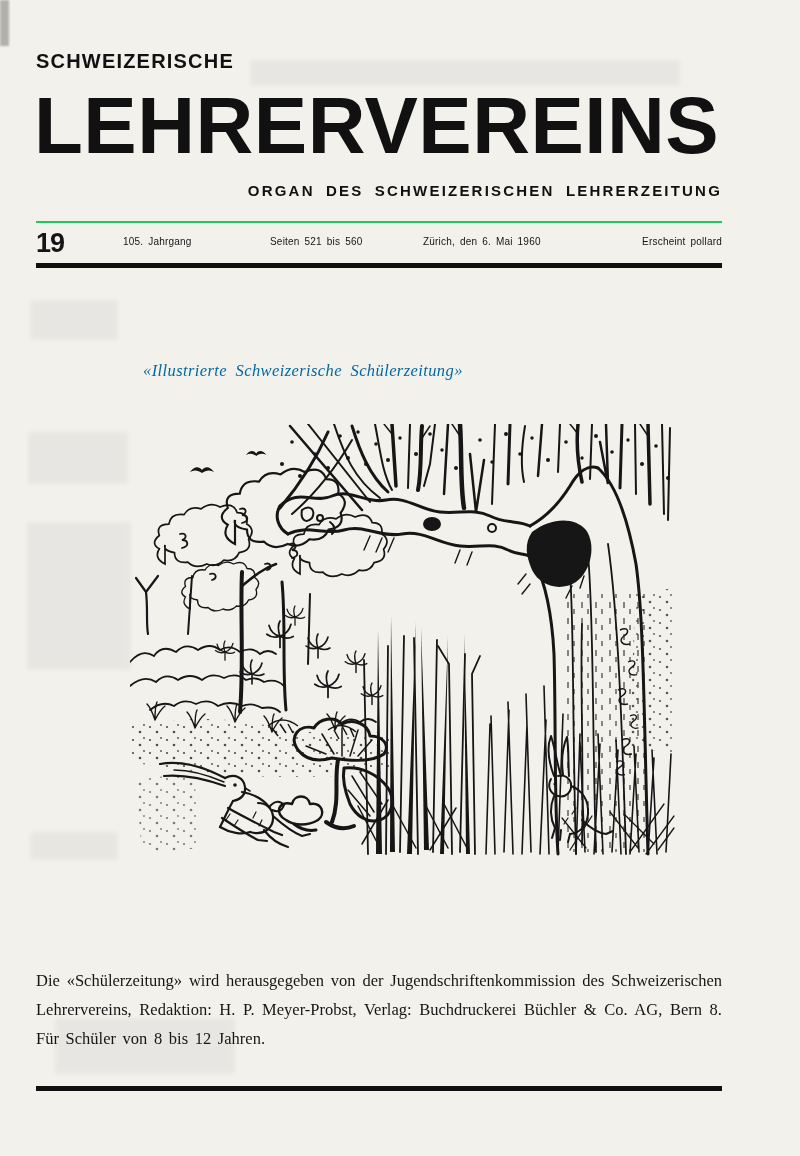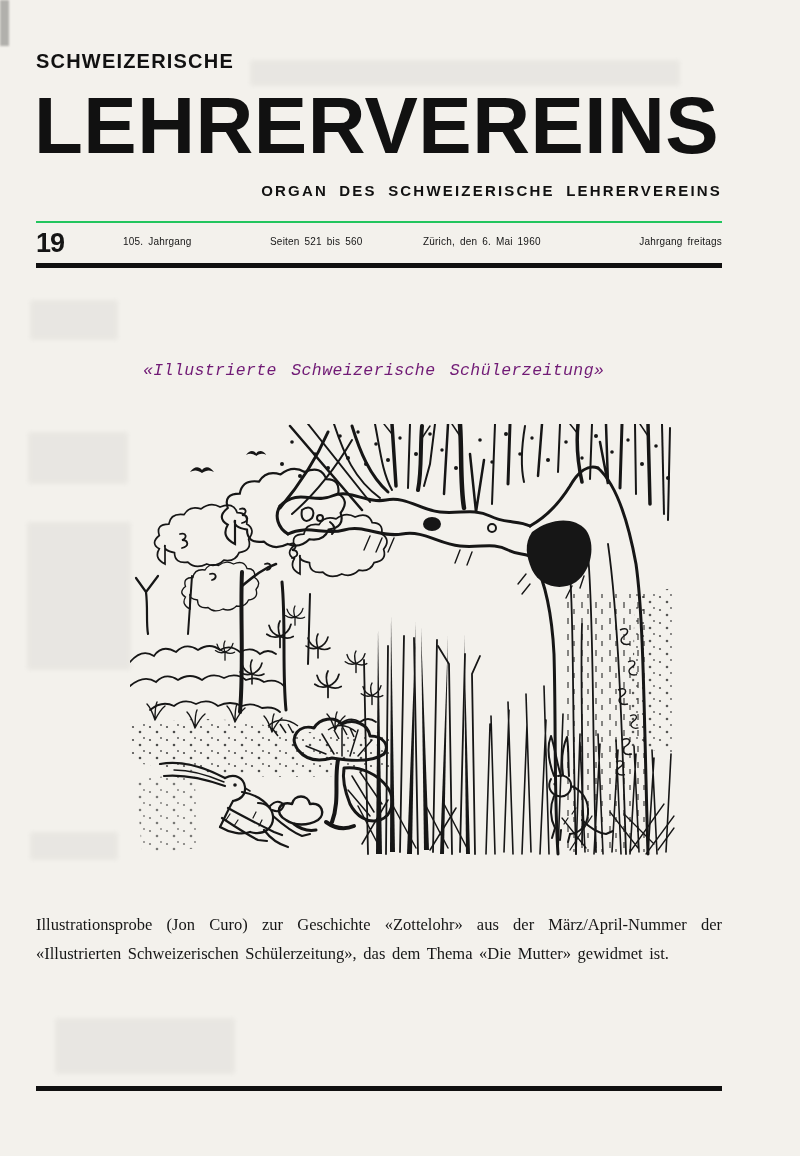--- a/index.html
+++ b/index.html
@@ -32,22 +32,22 @@
   }
   .info-bar .issue { position:absolute; left:0; top:5px; font-size:27px; font-weight:bold; letter-spacing:-1px; }
   .info-bar .meta  { position:absolute; top:13px; font-size:10px; font-weight:normal; letter-spacing:0.2px; word-spacing:2px; white-space:nowrap;text-align:right; }
   .meta.volume    { left:87px; }
   .meta.pages     { left:234px; }
   .meta.date      { left:387px; }
   .meta.frequency { right:0; }
 
   .caption {
     position:absolute; left:143px; top:361px;
-    font-family:Liberation Mono, monospace; font-style:italic;
-    font-size:16.5px; letter-spacing:0.4px; word-spacing:4px; color:#701a75;
+    font-family:Liberation Serif, serif; font-style:italic;
+    font-size:16.5px; letter-spacing:0.4px; word-spacing:4px; color:#0369a1;
     white-space:nowrap;
   }
   .illustration { position:absolute; left:130px; top:424px; }
 
   .body-text {
     position:absolute; left:36px; width:686px; margin:0;
     font-family:"Liberation Serif", serif; font-size:16.5px; line-height:29px;
     text-align:justify; word-spacing:2.5px; color:#161616;
   }
   .p1 { top:910px; }
@@ -67,29 +67,29 @@
   <div class="ghost" style="left:250px;top:60px;width:430px;height:26px;"></div>
   <div class="ghost" style="left:30px;top:300px;width:88px;height:40px;"></div>
   <div class="ghost" style="left:28px;top:432px;width:100px;height:52px;"></div>
   <div class="ghost" style="left:27px;top:522px;width:104px;height:148px;"></div>
   <div class="ghost" style="left:30px;top:832px;width:88px;height:28px;"></div>
   <div class="ghost" style="left:55px;top:1018px;width:180px;height:56px;"></div>
 
   <header>
     <div class="kicker">SCHWEIZERISCHE</div>
     <h1 class="title">LEHRERVEREINS</h1>
-    <div class="subtitle">ORGAN DES SCHWEIZERISCHE LEHRERVEREINS</div>
+    <div class="subtitle">ORGAN DES SCHWEIZERISCHEN LEHRERZEITUNG</div>
   </header>
 
   <div class="info-bar">
     <span class="issue">19</span>
     <span class="meta volume">105. Jahrgang</span>
     <span class="meta pages">Seiten 521 bis 560</span>
     <span class="meta date">Zürich, den 6. Mai 1960</span>
-    <span class="meta frequency">Jahrgang freitags</span>
+    <span class="meta frequency">Erscheint pollard</span>
   </div>
 
   <div class="caption">«Illustrierte Schweizerische Schülerzeitung»</div>
   <div class="sr">Pen-and-ink drawing: forest clearing with leafy trees, a gnarled pollard willow, tall reeds, big burdock leaves and two hares; two birds in the sky</div>
 
   <svg class="illustration" width="545" height="478" viewBox="0 0 545 478">
     <defs>
       <pattern id="stip" width="17" height="13" patternUnits="userSpaceOnUse">
         <circle cx="3" cy="4" r="1.1" fill="#161616"></circle>
         <circle cx="10" cy="9" r="1.3" fill="#161616"></circle>
@@ -327,16 +327,16 @@
       <circle cx="425" cy="360" r="1.6" fill="#161616" stroke="none"></circle>
       <path d="M441,362 C452,366 459,376 458,390 C457,402 450,409 440,410"></path>
       <path d="M424,372 C420,382 420,394 425,404"></path>
       <path d="M425,404 l-3,10 M431,406 l-1,10"></path>
       <path d="M452,396 C460,404 468,409 476,410 l7,-3"></path>
       <path d="M440,410 l-2,8"></path>
       <path d="M446,384 l-4,6 M438,394 l-4,6" stroke-width="1.2"></path>
     </g>
   </svg>
 
-  <p class="body-text p1">Illustrationsprobe (Jon Curo) zur Geschichte «Zottelohr» aus der März/April-Nummer der «Illustrierten Schweizerischen Schülerzeitung», das dem Thema «Die Mutter» gewidmet ist.</p>
+  <p class="body-text p2">Die «Schülerzeitung» wird herausgegeben von der Jugendschriftenkommission des Schweizerischen Lehrervereins, Redaktion: H. P. Meyer-Probst, Verlag: Buchdruckerei Büchler &amp; Co. AG, Bern 8. Für Schüler von 8 bis 12 Jahren.</p>
 
   <div class="bottom-rule"></div>
 </div>
 
 </body></html>

